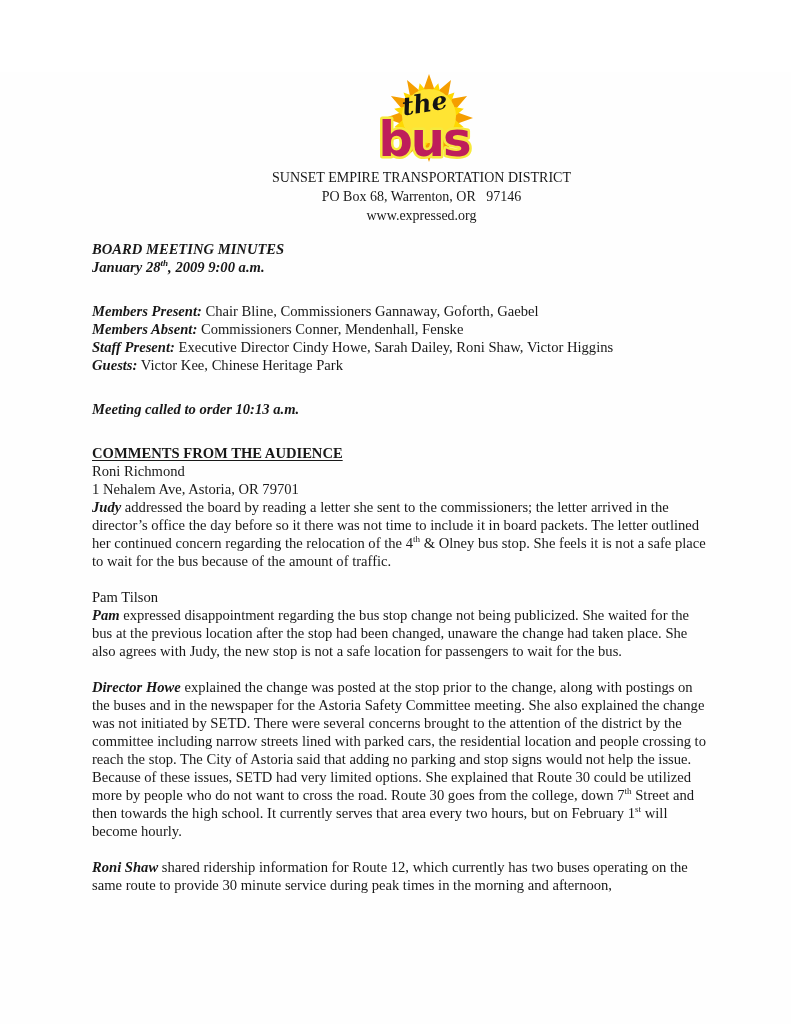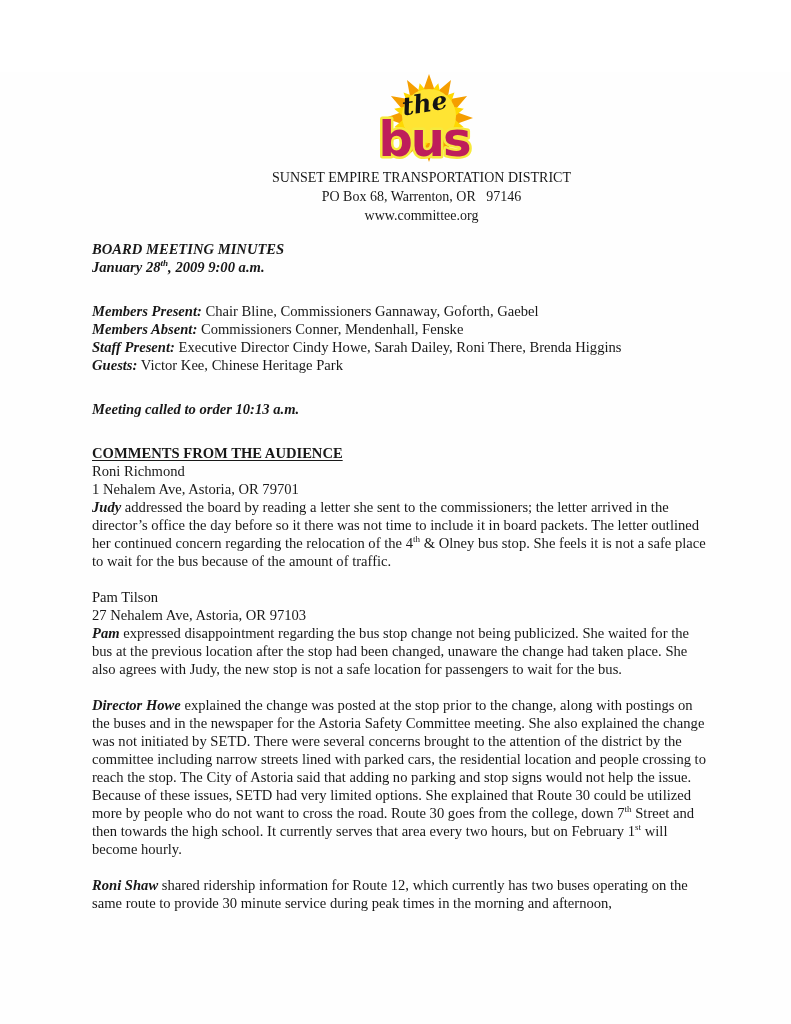--- a/index.html
+++ b/index.html
@@ -61,46 +61,45 @@
       <svg width="150" height="96" viewBox="0 0 150 96" aria-hidden="true">
         <polygon points="126,46 107.1,52.7 120.1,68 100.4,64.4 104,84.1 88.7,71.1 82,90 75.3,71.1 60,84.1 63.6,64.4 43.9,68 56.9,52.7 38,46 56.9,39.3 43.9,24 63.6,27.6 60,7.9 75.3,20.9 82,2 88.7,20.9 104,7.9 100.4,27.6 120.1,24 107.1,39.3" fill="#F59E00"></polygon>
         <polygon transform="rotate(15 82 46)" points="118,46 105.2,52.2 113.2,64 99,63 100,77.2 88.2,69.2 82,82 75.8,69.2 64,77.2 65,63 50.8,64 58.8,52.2 46,46 58.8,39.8 50.8,28 65,29 64,14.8 75.8,22.8 82,10 88.2,22.8 100,14.8 99,29 113.2,28 105.2,39.8" fill="#FFD800"></polygon>
         <circle cx="82" cy="44" r="27" fill="#FFE433"></circle>
         <text class="logo-the" x="78" y="40" text-anchor="middle" transform="rotate(-9 78 34)" fill="#141414">the</text>
         <text class="logo-bus" stroke="#F7E93D" stroke-width="5" x="77" y="84" text-anchor="middle" fill="#BE1E5B">bus</text>
       </svg>
     </div>
     <div class="line">SUNSET EMPIRE TRANSPORTATION DISTRICT</div>
     <div class="line">PO Box 68, Warrenton, OR   97146</div>
-    <div class="line">www.committee.org</div>
+    <div class="line">www.expressed.org</div>
   </div>
 
   <div class="content">
 
     <p class="b">BOARD MEETING MINUTES</p>
     <p><span class="b">January 28</span><sup class="b">th</sup><span class="b">, 2009 9:00 a.m.</span></p>
 
     <div class="mt17">
       <p><span class="b">Members Present:</span><span> Chair Bline, Commissioners Gannaway, Goforth, Gaebel</span></p>
       <p><span class="b">Members Absent:</span><span> Commissioners Conner, Mendenhall, Fenske</span></p>
-      <p><span class="b">Staff Present:</span><span> Executive Director Cindy Howe, Sarah Dailey, Roni There, Brenda Higgins</span></p>
+      <p><span class="b">Staff Present:</span><span> Executive Director Cindy Howe, Sarah Dailey, Roni Shaw, Victor Higgins</span></p>
       <p><span class="b">Guests:</span><span> Victor Kee, Chinese Heritage Park</span></p>
     </div>
 
     <p class="b mt17">Meeting called to order 10:13 a.m.</p>
 
     <div class="mt17">
       <p class="heading">COMMENTS FROM THE AUDIENCE</p>
       <p>Roni Richmond</p>
       <p>1 Nehalem Ave, Astoria, OR 79701</p>
       <p><span class="b">Judy</span><span> addressed the board by reading a letter she sent to the commissioners; the letter arrived in the director’s office the day before so it there was not time to include it in board packets. The letter outlined her continued concern regarding the relocation of the 4</span><sup>th</sup><span> &amp; Olney bus stop. She feels it is not a safe place to wait for the bus because of the amount of traffic.</span></p>
 
       <div class="mt18">
         <p>Pam Tilson</p>
-        <p>27 Nehalem Ave, Astoria, OR 97103</p>
         <p><span class="b">Pam</span><span> expressed disappointment regarding the bus stop change not being publicized. She waited for the bus at the previous location after the stop had been changed, unaware the change had taken place. She also agrees with Judy, the new stop is not a safe location for passengers to wait for the bus.</span></p>
       </div>
 
       <p class="mt18"><span class="b">Director Howe</span><span> explained the change was posted at the stop prior to the change, along with postings on the buses and in the newspaper for the Astoria Safety Committee meeting. She also explained the change was not initiated by SETD. There were several concerns brought to the attention of the district by the committee including narrow streets lined with parked cars, the residential location and people crossing to reach the stop. The City of Astoria said that adding no parking and stop signs would not help the issue. Because of these issues, SETD had very limited options. She explained that Route 30 could be utilized more by people who do not want to cross the road. Route 30 goes from the college, down 7</span><sup>th</sup><span> Street and then towards the high school. It currently serves that area every two hours, but on February 1</span><sup>st</sup><span> will become hourly.</span></p>
 
       <p class="mt18"><span class="b">Roni Shaw</span><span> shared ridership information for Route 12, which currently has two buses operating on the same route to provide 30 minute service during peak times in the morning and afternoon,</span></p>
     </div>
 
   </div>
 

